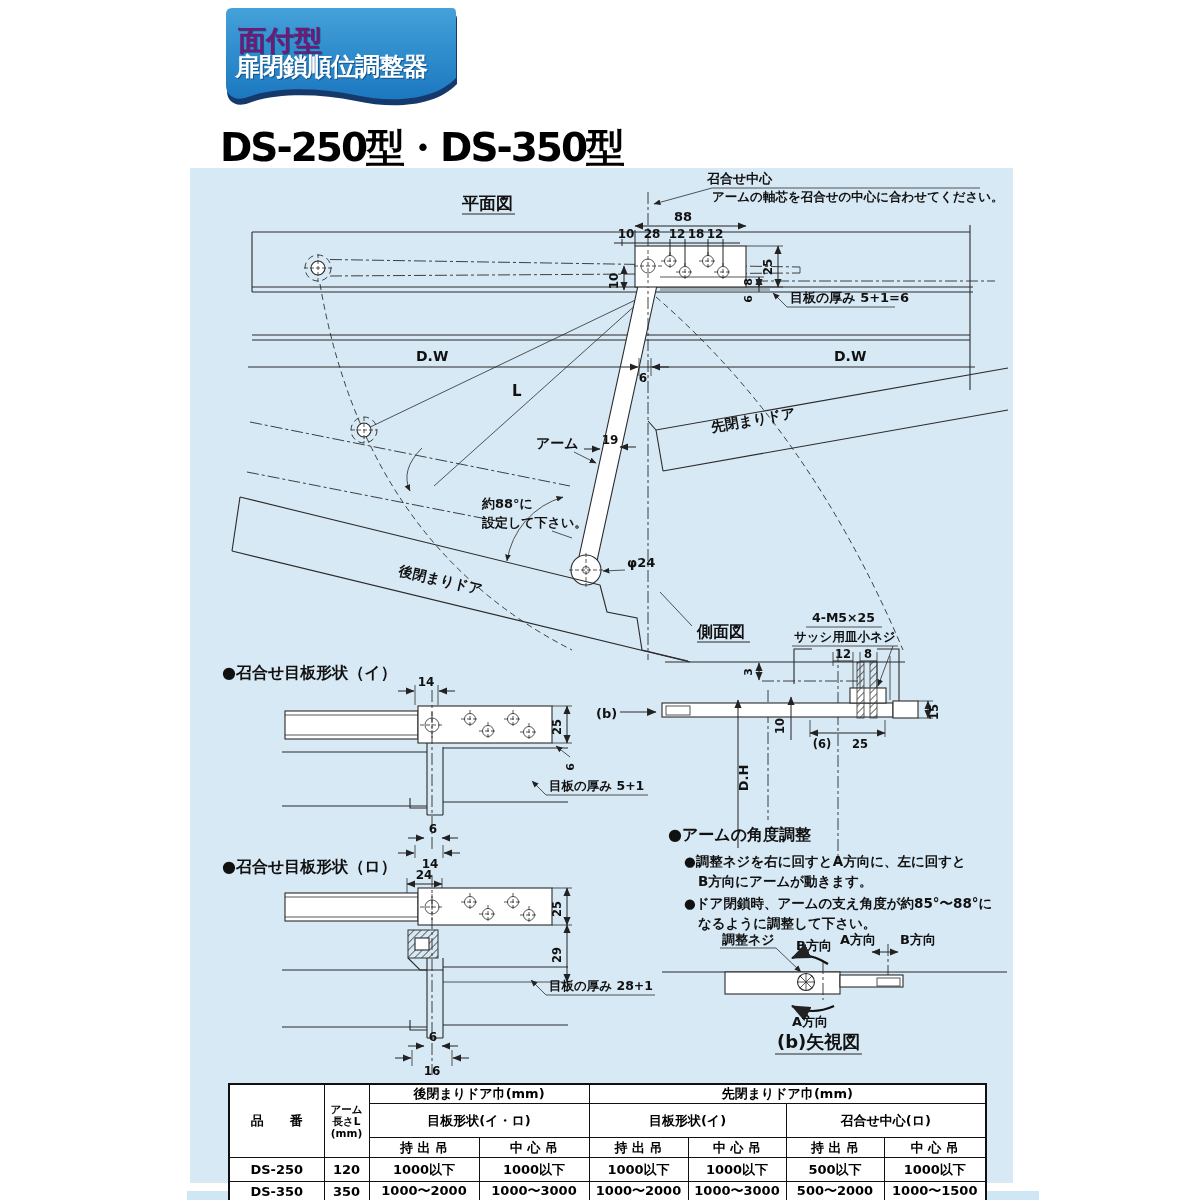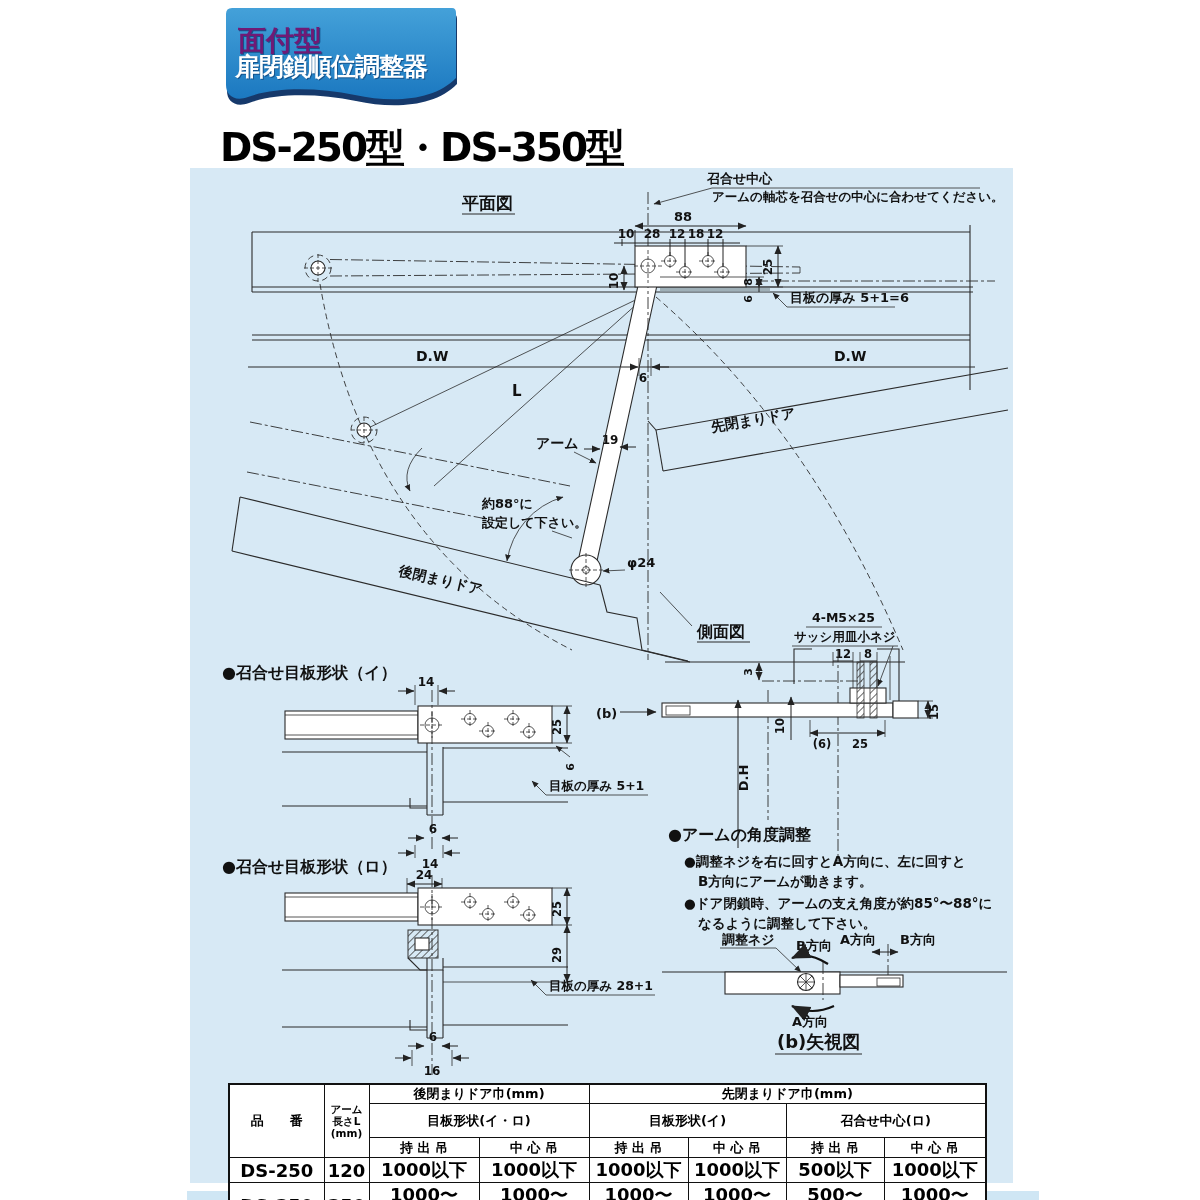--- a/index.html
+++ b/index.html
@@ -20,21 +20,21 @@
   .thin{stroke:#2b2b2b;stroke-width:0.8;fill:none;}
   .dim{stroke:#222;stroke-width:1;fill:none;}
   .chain{stroke:#2b2b2b;stroke-width:0.9;fill:none;stroke-dasharray:12 3 3 3;}
   .dash{stroke:#2b2b2b;stroke-width:0.9;fill:none;stroke-dasharray:6 4;}
   .cds{stroke:#2b2b2b;stroke-width:0.8;fill:none;stroke-dasharray:4 2;}
   .wfill{fill:#ffffff;stroke:#2b2b2b;stroke-width:1.1;}
   .dtable{position:absolute;left:228px;top:1083px;width:757px;border-collapse:collapse;table-layout:fixed;background:#fff;border:2.5px solid #111;}
   .dtable td{border:1.5px solid #111;text-align:center;vertical-align:middle;font-weight:bold;padding:0;overflow:hidden;}
   .dtable .h{font-size:13px;margin-left:12px;}
   .dtable .sm{font-size:10.5px;line-height:1.15;}
-  .dtable .d{font-size:18px;}
+  .dtable .d{font-size:13px;}
 </style>
 </head>
 <body>
 
 <div class="panel"></div>
 <div class="bottom-strip"></div>
 
 <div class="badge">
   <svg width="236" height="110" viewBox="0 0 236 110">
     <defs>

